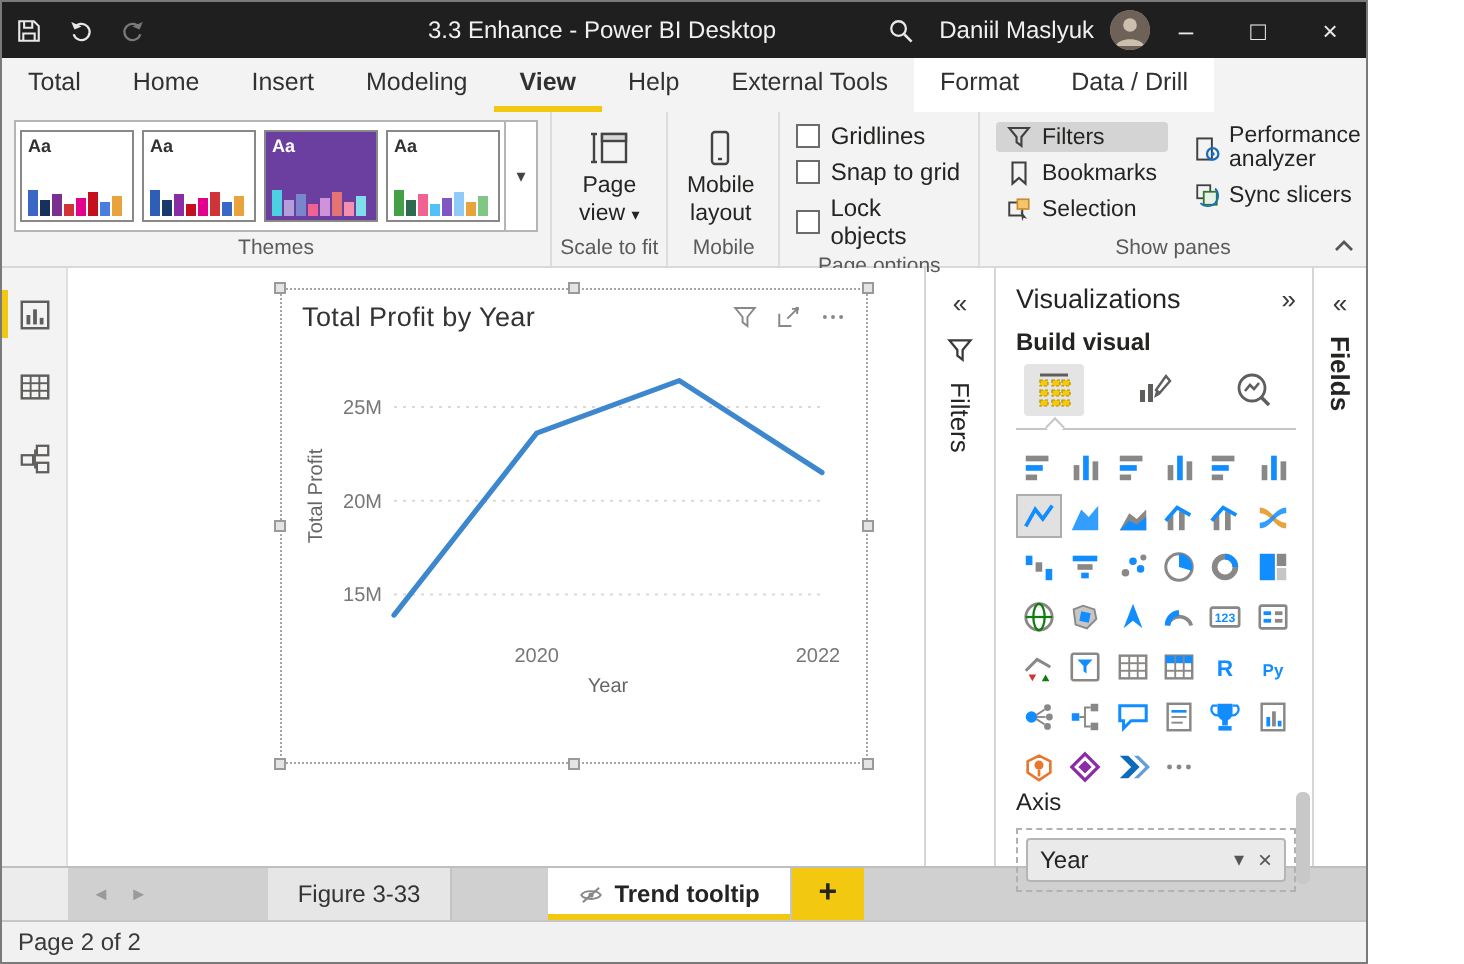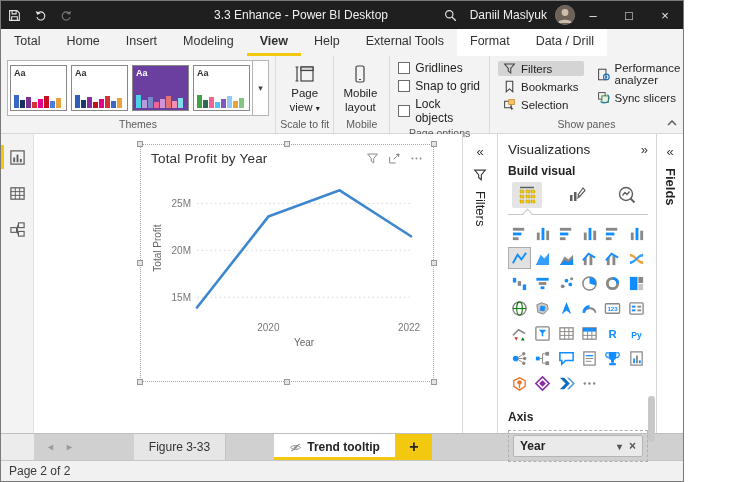--- a/index.html
+++ b/index.html
@@ -74,21 +74,21 @@
   .viz-head .chev { margin-left:auto; font-size:13px; color:#3b3a39; }
   .build-label { font-size:12px; font-weight:bold; color:#252423; margin:7px 0 4px 0; }
   .tools { display:flex; align-items:center; gap:20px; padding:0 4px; }
   .tool { width:30px; height:26px; display:flex; align-items:center; justify-content:center; border-radius:2px; }
   .tool.selected { background:#e4e4e4; }
   .tools-divider { border-bottom:1px solid #c8c6c4; margin-top:6px; position:relative; }
   .tools-divider .notch { position:absolute; left:16px; top:-4px; width:7px; height:7px; background:#fff; border-left:1px solid #c8c6c4; border-top:1px solid #c8c6c4; transform:rotate(45deg); }
   .gallery { margin-top:7px; display:grid; grid-template-columns:repeat(6,1fr); row-gap:3px; }
   .gcell { height:22px; display:flex; align-items:center; justify-content:center; border:1px solid transparent; }
   .gcell.selected { background:#e1e1e1; border:1px solid #adadad; }
-  .axis-section { margin-top:16px;font-weight:bold; }
+  .axis-section { margin-top:0; }
   .axis-label { font-size:12px; color:#252423; }
   .fieldwell { margin-top:6px; border:1px dashed #b3b0ad; padding:4px; }
   .pill { height:22px; background:#eaeaea; border:1px solid #b5b5b5; border-radius:2px; display:flex; align-items:center; padding:0 6px; font-size:12px; color:#252423; }
   .pill .icons { margin-left:auto; display:flex; gap:7px; color:#555; font-size:10px; align-items:center; }
   .viz-scroll { position:absolute; right:1px; top:262px; width:7px; height:46px; background:#c8c8c8; border-radius:3px; }
 
   
   .tabstrip { height:27px; background:#d0d0d0; border-top:1px solid #bfbfbf; display:flex; align-items:stretch; flex:0 0 27px; }
   .ts-spacer { width:33px; background:#ececec; }
   .ts-nav { display:flex; align-items:center; gap:10px; padding:0 12px; color:#9a9a9a; font-size:9px; }

